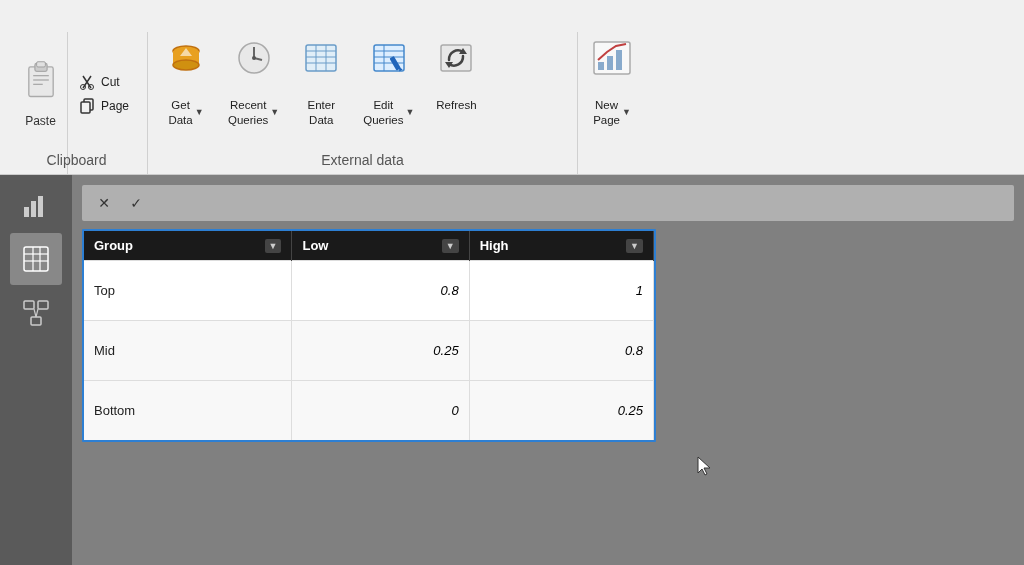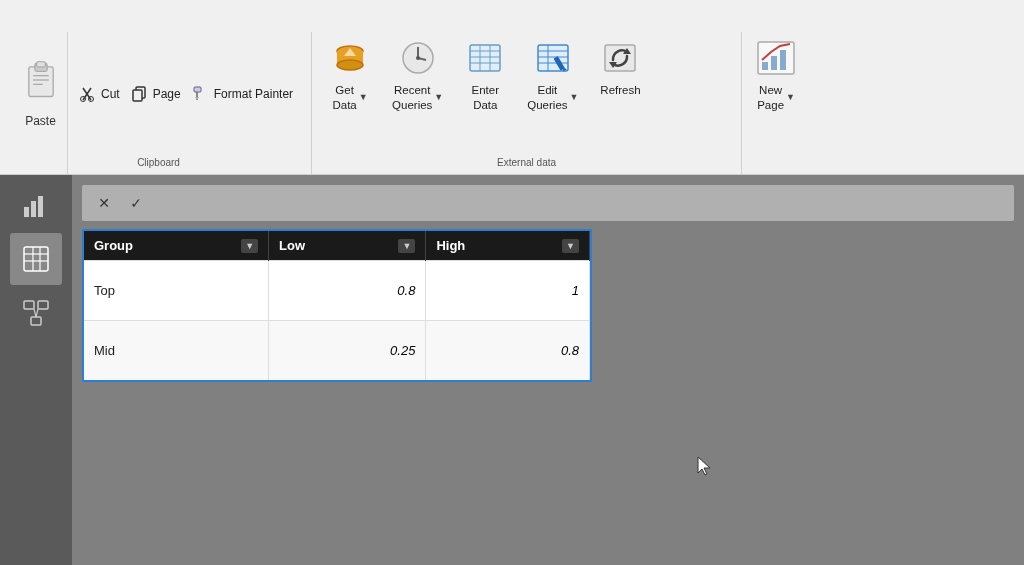--- a/index.html
+++ b/index.html
@@ -26,21 +26,21 @@
       align-items: flex-end;
       padding-left: 10px;
     }
     .ribbon-content {
       flex: 1;
       display: flex;
       align-items: stretch;
       padding: 4px 6px 0 6px;
     }
     .ribbon-group-label {
-      font-size: 10px;
+      font-size: 14px;
       color: #555;
       position: absolute;
       bottom: 6px;
       white-space: nowrap;
     }
 
     
     .clipboard-group {
       display: flex;
       flex-direction: row;
@@ -70,21 +70,21 @@
       width: 40px;
       height: 40px;
     }
     .paste-label {
       font-size: 12px;
       color: #333;
       margin-top: 14px;
     }
     .clipboard-right {
       display: flex;
-      flex-direction: row;
+      flex-direction: column;
       justify-content: center;
       padding: 4px 6px;
       padding-bottom: 22px;
       gap: 2px;
     }
     .small-ribbon-btn {
       display: flex;
       align-items: center;
       gap: 5px;
       cursor: pointer;
@@ -119,21 +119,21 @@
       bottom: 6px;
     }
     .ribbon-big-btn {
       display: flex;
       flex-direction: column;
       align-items: center;
       justify-content: flex-start;
       cursor: pointer;
       padding: 4px 8px 22px 8px;
       min-width: 60px;
-      gap: 3px;
+      gap: 18px;
     }
     .ribbon-big-btn .btn-icon {
       width: 44px;
       height: 44px;
       display: flex;
       align-items: center;
       justify-content: center;
     }
     .ribbon-big-btn .btn-label {
       font-size: 11.5px;
@@ -216,21 +216,21 @@
       color: #333;
       font-size: 14px;
     }
 
     
     .table-container {
       background: white;
       border: 2.5px solid #2d7fd3;
       border-radius: 1px;
       display: inline-block;
-      width: 510px;
+      width: 574px;
       overflow: hidden;
     }
     .data-table {
       border-collapse: collapse;
       width: 100%;
     }
     .data-table th {
       background: #1a1a1a;
       color: #fff;
       font-size: 13px;
@@ -315,30 +315,20 @@
           <span>Cut</span>
         </div>
         <div class="small-ribbon-btn">
           <span class="small-icon">
             <svg width="16" height="16" viewBox="0 0 16 16">
               <rect x="5" y="1" width="9" height="11" rx="1" stroke="#333" stroke-width="1.5" fill="none"></rect>
               <rect x="2" y="4" width="9" height="11" rx="1" stroke="#333" stroke-width="1.5" fill="#f0f0f0"></rect>
             </svg>
           </span>
           <span>Page</span>
-        </div>
-        <div class="small-ribbon-btn">
-          <span class="small-icon">
-            <svg width="16" height="16" viewBox="0 0 16 16">
-              <rect x="2" y="1" width="7" height="5" rx="1" fill="#c8c8ff" stroke="#666" stroke-width="1"></rect>
-              <line x1="5" y1="6" x2="5" y2="14" stroke="#666" stroke-width="1.5"></line>
-              <polygon points="5,14 3,11 7,11" fill="#aaa"></polygon>
-            </svg>
-          </span>
-          <span>Format Painter</span>
         </div>
       </div>
       <span class="ribbon-group-label">Clipboard</span>
     </div>
 
     <div class="ext-data-group">
 
       <div class="ribbon-big-btn">
         <div class="btn-icon">
           <svg width="40" height="40" viewBox="0 0 40 40">
@@ -523,20 +513,25 @@
         <tr class="highlight-row">
               <td>Top</td>
               <td class="num">0.8</td>
               <td class="num">1</td>
             </tr>
             <tr>
               <td>Mid</td>
               <td class="num">0.25</td>
               <td class="num">0.8</td>
             </tr>
+            <tr>
+              <td>Bottom</td>
+              <td class="num">0</td>
+              <td class="num">0.25</td>
+            </tr>
           </tbody>
       </table>
     </div>
   </div>
 </div>
 
 <svg class="cursor" style="position:fixed; left:696px; top:455px; z-index:999; pointer-events:none;" viewBox="0 0 18 22">
   <path d="M2 2 L2 18 L6 14 L9 20 L11 19 L8 13 L14 13 Z" fill="white" stroke="#333" stroke-width="1"></path>
 </svg>
 

